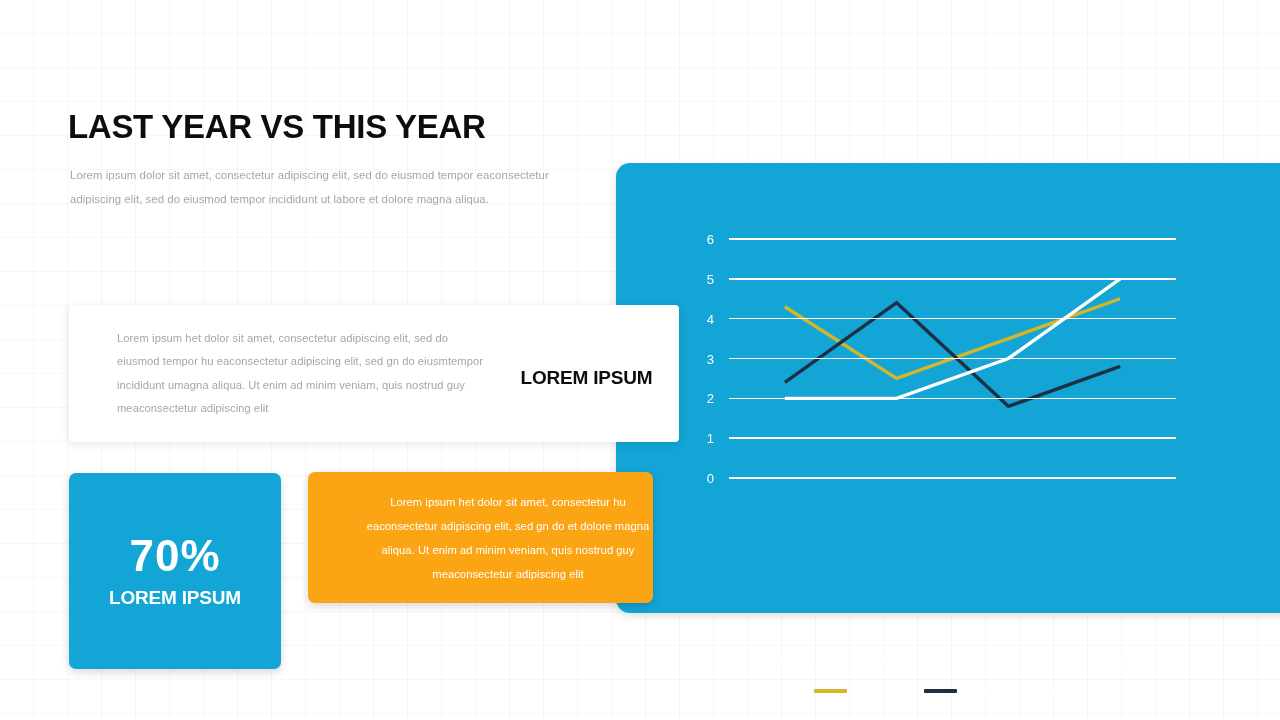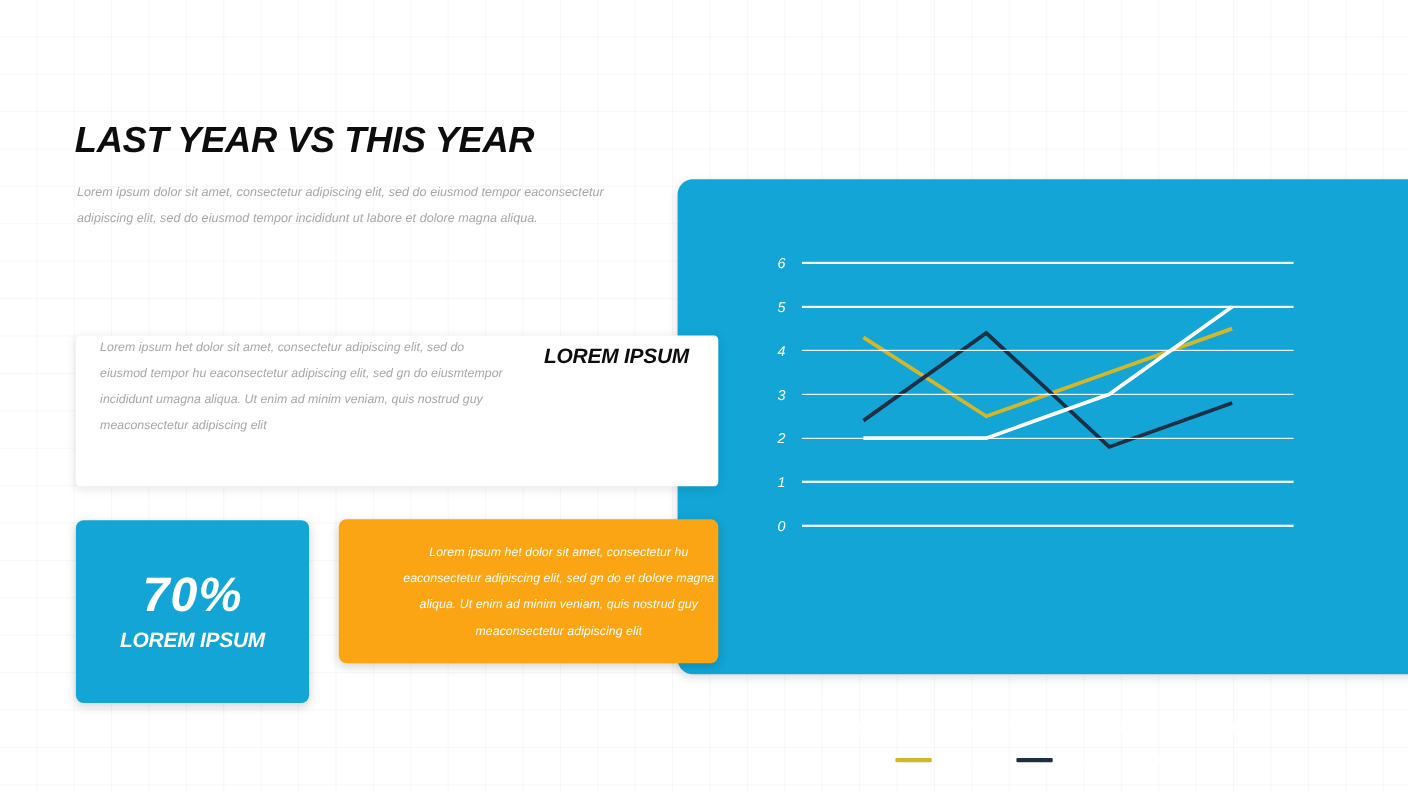--- a/index.html
+++ b/index.html
@@ -17,21 +17,20 @@
   #slide {
     position: absolute;
     inset: 0;
     background-color: #ffffff;
     background-image:
       linear-gradient(to right, rgba(0,0,0,0.030) 1px, transparent 1px),
       linear-gradient(to bottom, rgba(0,0,0,0.030) 1px, transparent 1px);
     background-size: 34px 34px;
     background-position: -1px -1px;
     overflow: hidden;
-    font-style: italic;
   }
 
   
   #page-title {
     position: absolute;
     left: 68px;
     top: 108px;
     font-size: 33px;
     font-weight: bold;
     letter-spacing: -0.3px;
@@ -129,20 +128,22 @@
   #white-card {
     position: absolute;
     left: 69px;
     top: 305px;
     width: 584px;
     height: 137px;
     background: #ffffff;
     border-radius: 4px;
     box-shadow: 0 2px 10px rgba(0,0,0,0.10);
     display: flex;
+    align-items: center;
+    padding-left: 26px;
   }
   #white-card-text {
     width: 375px;
     margin-left: 22px;
     font-size: 11.2px;
     line-height: 23.5px;
     color: #a6a6a6;
     letter-spacing: 0.05px;
   }
   #white-card-stat {
@@ -164,21 +165,21 @@
     letter-spacing: -0.2px;
     margin-top: 9px;
   }
 
   
   #blue-card {
     position: absolute;
     left: 69px;
     top: 473px;
     width: 212px;
-    height: 166px;
+    height: 196px;
     background: #12A5D6;
     border-radius: 7px;
     box-shadow: 0 3px 9px rgba(0,0,0,0.16);
     display: flex;
     flex-direction: column;
     align-items: center;
     justify-content: center;
   }
   #blue-card-number {
     font-size: 44px;

